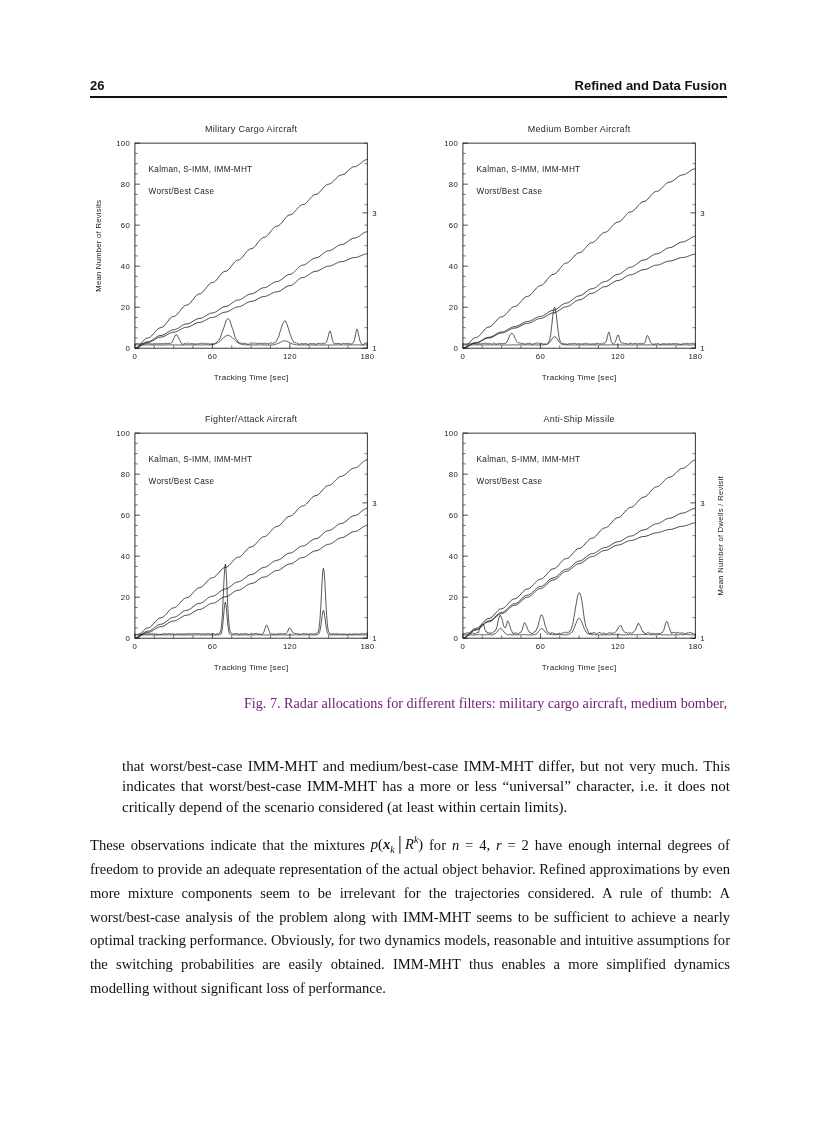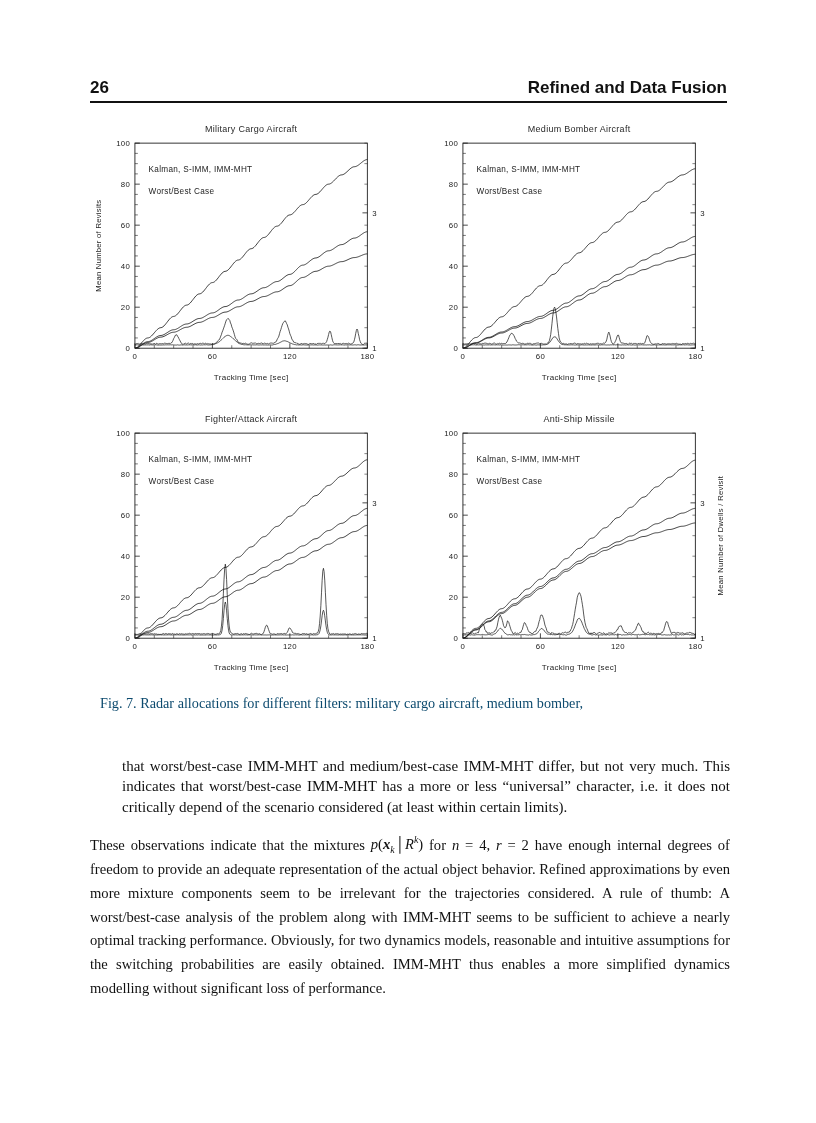--- a/index.html
+++ b/index.html
@@ -9,40 +9,40 @@
     color:#1a1a1a;
     -webkit-font-smoothing:antialiased;
   }
   .page{position:absolute;inset:0;}
 
   
   .header{
     position:absolute;left:90px;top:78px;width:637px;
     display:flex;justify-content:space-between;align-items:center;
     font-family:"Liberation Sans", sans-serif;
-    font-size:17px;font-weight:600;color:#111;
+    font-size:13px;font-weight:600;color:#111;
   }
   .header .rule{
     position:absolute;left:0;right:0;bottom:-5px;height:2px;background:#111;
   }
 
   
   .figure{position:absolute;left:90px;top:115px;width:640px;height:565px;}
   .chart-grid{
     position:absolute;inset:0;
     display:grid;grid-template-columns:1fr 1fr;grid-template-rows:1fr 1fr;
     column-gap:22px;row-gap:14px;gap:15px;
   }
   .chart-cell{position:relative;}
   .chart-cell svg{display:block;width:100%;height:100%;}
 
   
   .caption{
-    position:absolute;left:100px;top:694px;width:640px;
-    font-size:14.2px;line-height:1.35;color:#0c4a6e;
+    position:absolute;left:87px;top:694px;width:640px;
+    font-size:14.2px;line-height:1.35;color:#701a75;text-align:right;
   }
   .indent-par{
     position:absolute;left:122px;top:741px;width:608px;
     font-size:15px;line-height:1.36;text-align:justify;color:#111;
   }
   .body-par{
     position:absolute;left:90px;top:818px;width:640px;
     font-size:14.6px;line-height:1.62;text-align:justify;color:#111;
   }
   .mathvar{font-style:italic;}

